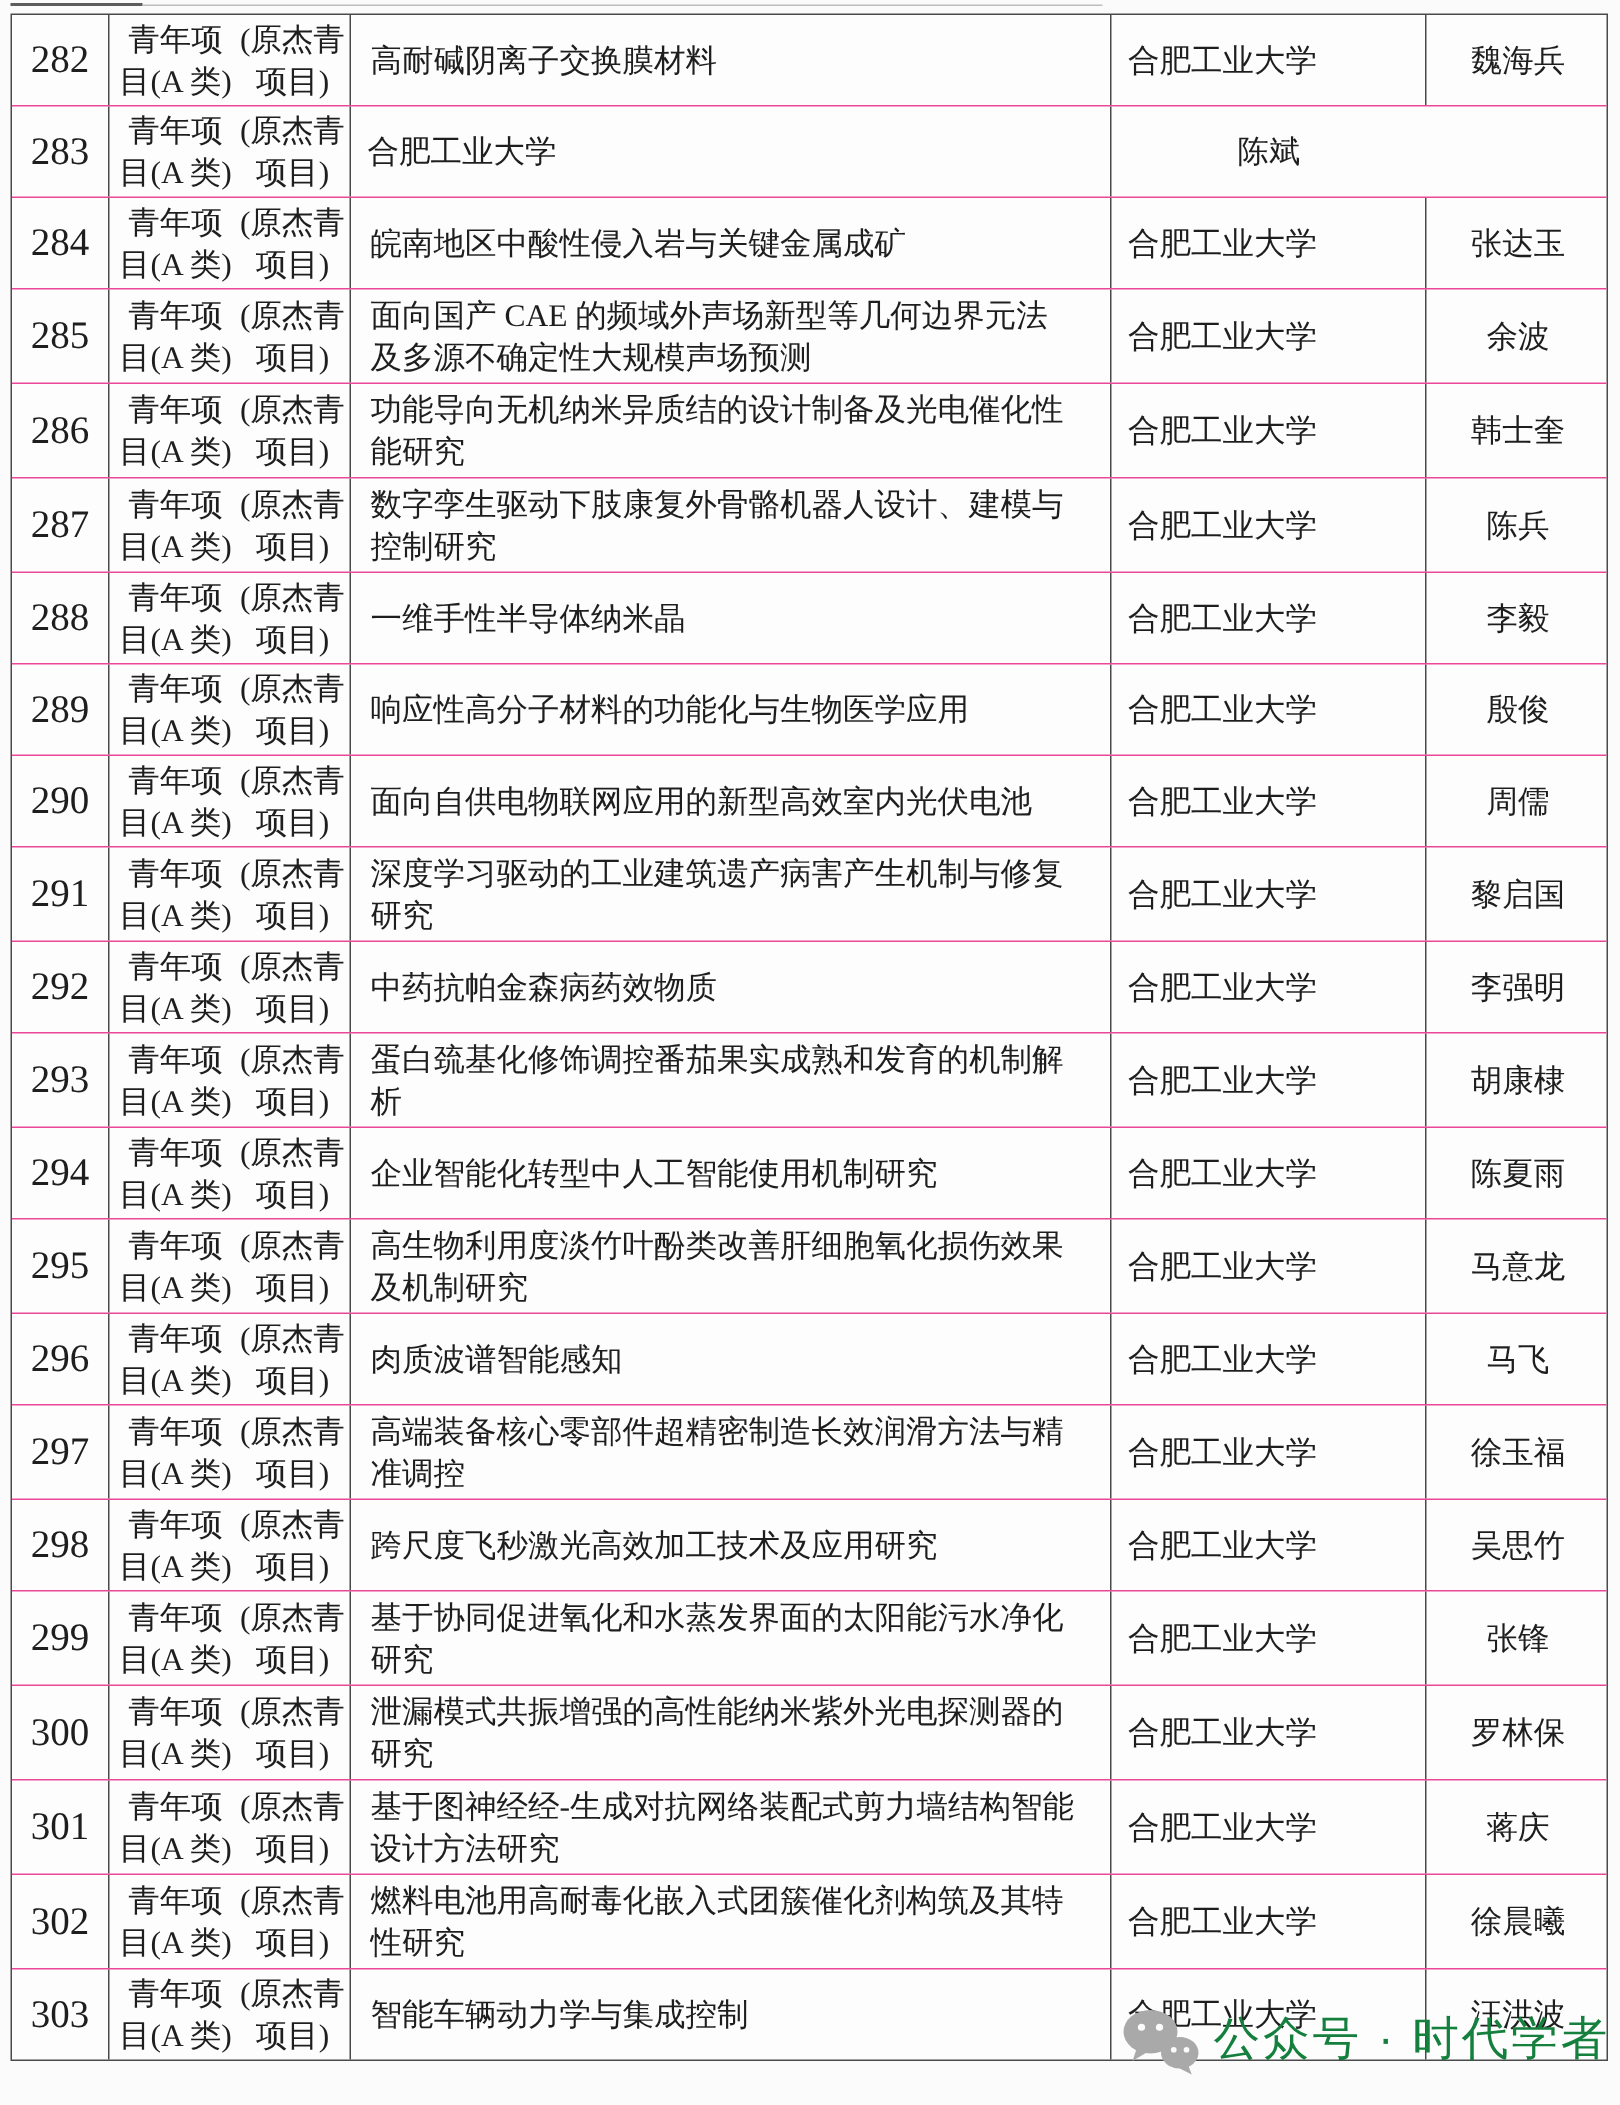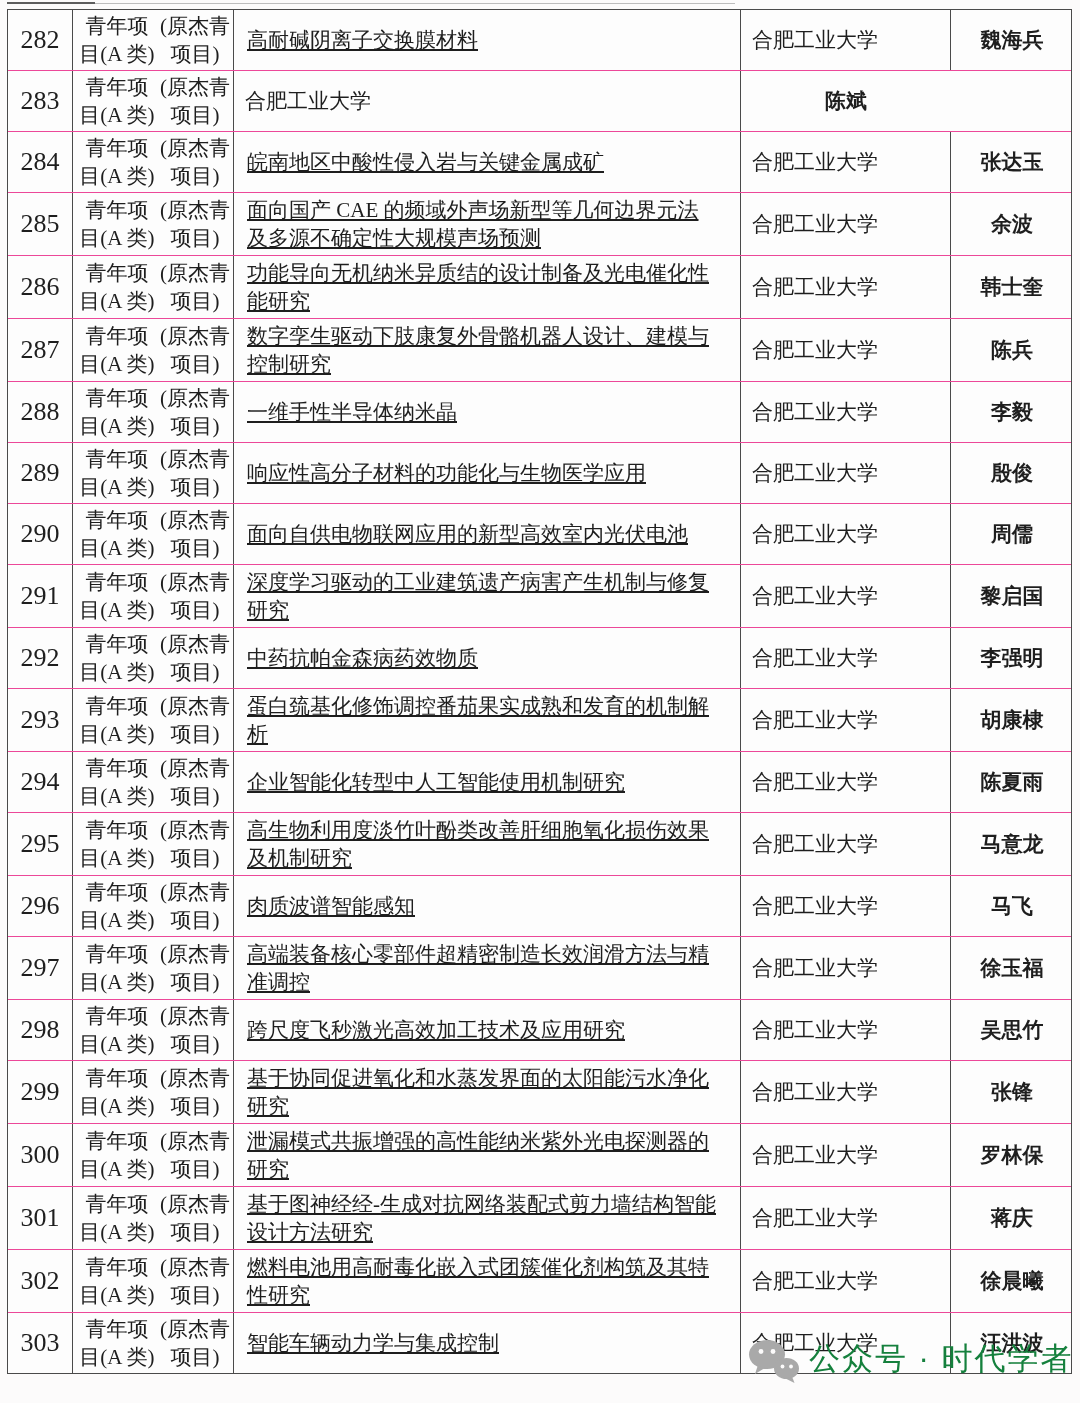--- a/index.html
+++ b/index.html
@@ -26,27 +26,27 @@
     background: #fdfdfd;
   }
   .row { display: grid; grid-template-columns: 65px 161px 507px 210px 122px; }
   .row + .row { border-top: 1px solid #ec4899; }
   .cell {
     border-right: 1px solid #4a4a4a;
     display: flex; align-items: center;
     min-height: 58px;
     font-size: 21px; line-height: 28px;
   }
-  .cell:last-child { border-right: none; font-weight: bold; }
+  .cell:last-child { border-right: none; }
   .c-no { justify-content: center; font-size: 26px; }
   .c-type {
     flex-direction: row; justify-content: center;
     text-align: center; padding: 2px 2px;
   }
-  .c-title { padding: 3px 24px 3px 13px; text-align: left; text-decoration: underline; }
+  .c-title { padding: 3px 24px 3px 13px; text-align: left; }
   .c-inst { padding-left: 11px; }
   .c-name { justify-content: center; }
   .watermark {
     position: absolute; left: 748px; top: 1338px;
     display: flex; gap: 9px;
     font-family: "Liberation Sans", "DejaVu Sans", sans-serif;
     font-size: 31px; letter-spacing: 2px;
     color: #15803d;
     white-space: nowrap;
   }

